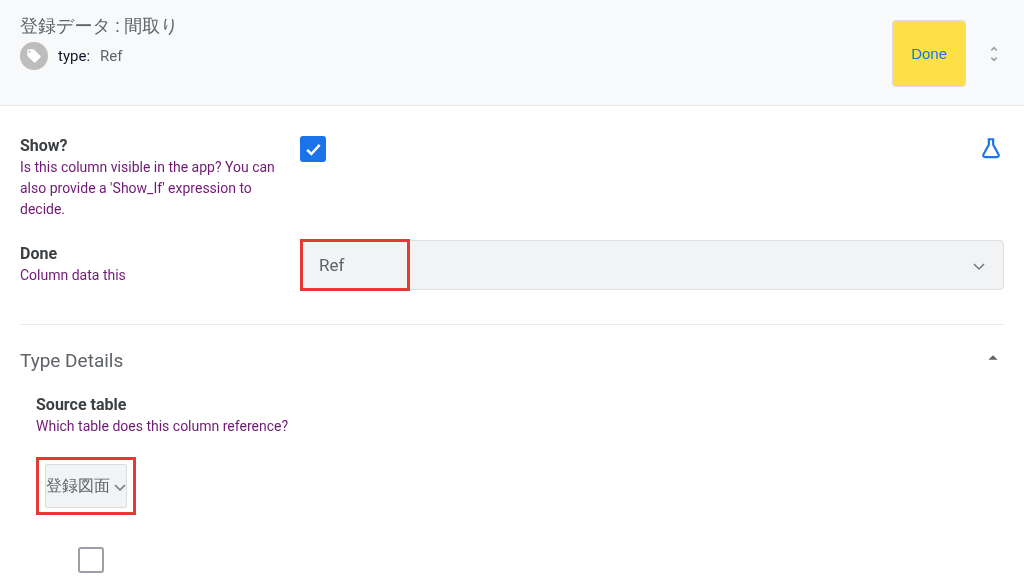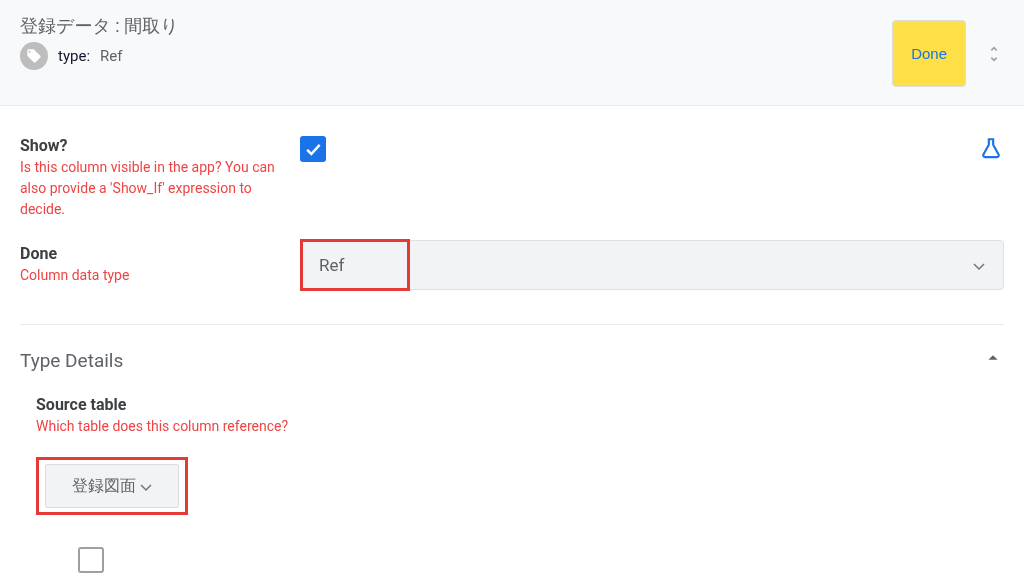--- a/index.html
+++ b/index.html
@@ -41,21 +41,21 @@
     .unfold-icon svg { width: 20px; height: 20px; fill: #9aa0a6; }
 
     
     .content { padding: 20px 20px 0 20px; }
     .row {
       display: flex; align-items: flex-start; 
       padding: 10px 0;
     }
     .label-col { width: 280px; flex-shrink: 0; }
     .label-title { font-size: 16px; font-weight: 700; color: #3c4043; margin-bottom: 2px; }
-    .label-desc { font-size: 14px; font-weight: 400; color: #ef4444; line-height: 1.5; }
+    .label-desc { font-size: 14px; font-weight: 400; color: #701a75; line-height: 1.5; }
     .control-col { flex: 1; position: relative; display: flex; align-items: center; }
     .checkbox {
       width: 26px; height: 26px; border-radius: 3px;
       background: #1a73e8; display: flex; align-items: center;
       justify-content: center; cursor: pointer;
     }
     .checkbox svg { width: 20px; height: 20px; stroke: #fff; stroke-width: 3; fill: none; }
     .checkbox-empty {
       width: 26px; height: 26px; border: 2px solid #9aa0a6;
       border-radius: 3px; cursor: pointer; background: #fff;
@@ -84,21 +84,21 @@
     }
     .section-title { font-size: 19px; font-weight: 400; color: #5f6368; }
     .expand-icon svg { width: 22px; height: 22px; fill: #5f6368; }
 
     .sub-rows { padding-left: 16px; }
     .sub-row { display: flex; align-items: flex-start; gap: 20px; padding: 8px 0 20px 0; flex-direction: column; }
     .sub-label-col { width: 264px; flex-shrink: 0; }
     .select-small {
       height: 44px; background: #f1f3f4; border: 1px solid #dadce0;
       border-radius: 2px; display: flex; align-items: center; gap: 4px;
-      padding: 0 26px; font-size: 16px; color: #5f6368; cursor: pointer;
+      padding: 0 0; font-size: 16px; color: #5f6368; cursor: pointer;
     }
     .red-box-b { border: 3px solid #e53935; padding: 4px 6px; display: inline-flex; }
   </style>
 </head>
 <body>
 
 <div class="header">
   <div class="header-left">
     <div class="header-title">登録データ : 間取り</div>
     <div class="header-type-row">
@@ -140,21 +140,21 @@
         <svg viewBox="0 0 24 24">
             <path d="M9 3h6M10 3v5l-5 9c-.6 1.1.2 2.5 1.5 2.5h11c1.3 0 2.1-1.4 1.5-2.5l-5-9V3"></path>
           </svg>
       </div>
     </div>
   </div>
 
   <div class="row" style="align-items:center;">
     <div class="label-col">
       <div class="label-title">Done</div>
-      <div class="label-desc">Column data type</div>
+      <div class="label-desc">Column data this</div>
     </div>
     <div class="control-col" style="position:relative;">
       <div class="select-wide">
         <span>Ref</span>
         <span class="caret-down">
           <svg width="12" height="8" viewBox="0 0 12 8">
               <path d="M1 1l5 5 5-5" stroke="#757575" stroke-width="1.5" fill="none"></path>
             </svg>
         </span>
       </div>

